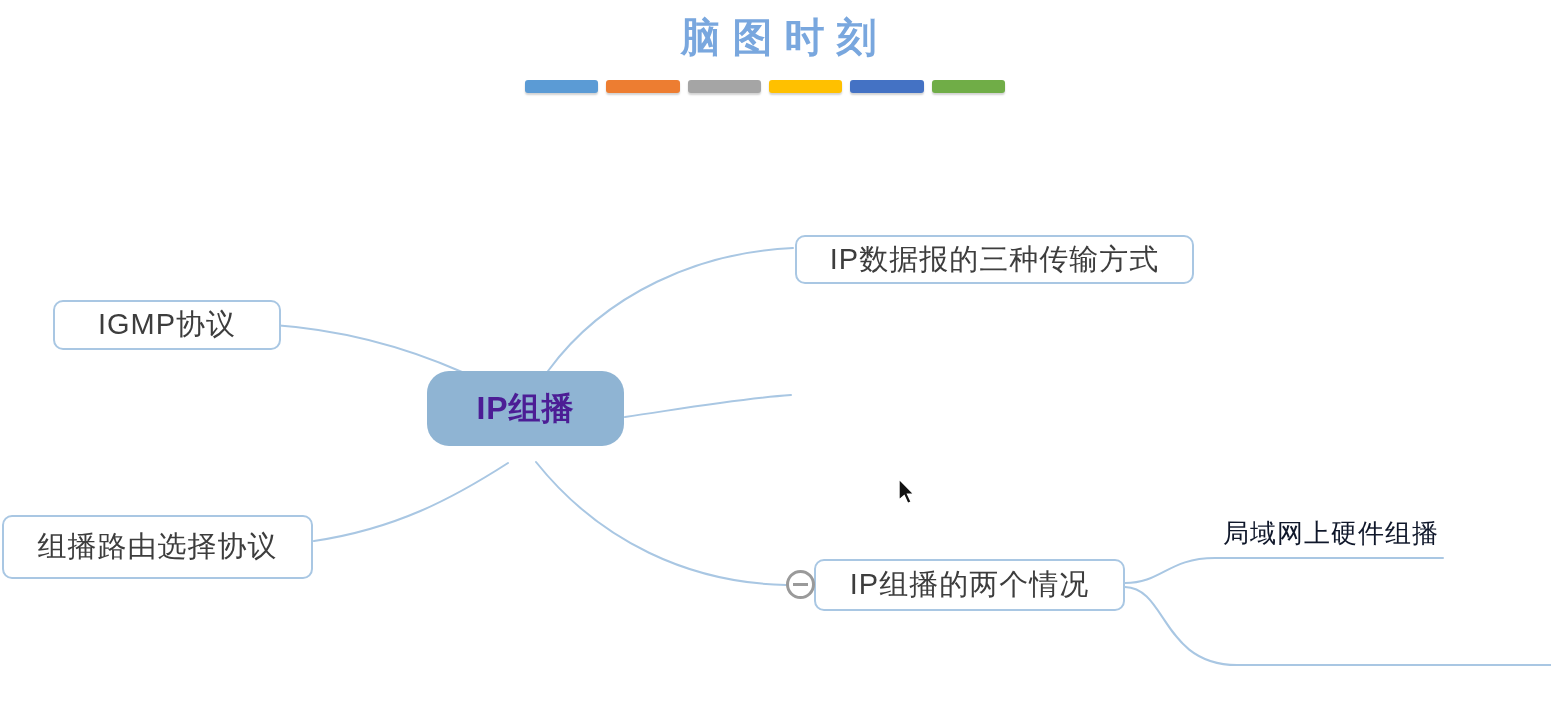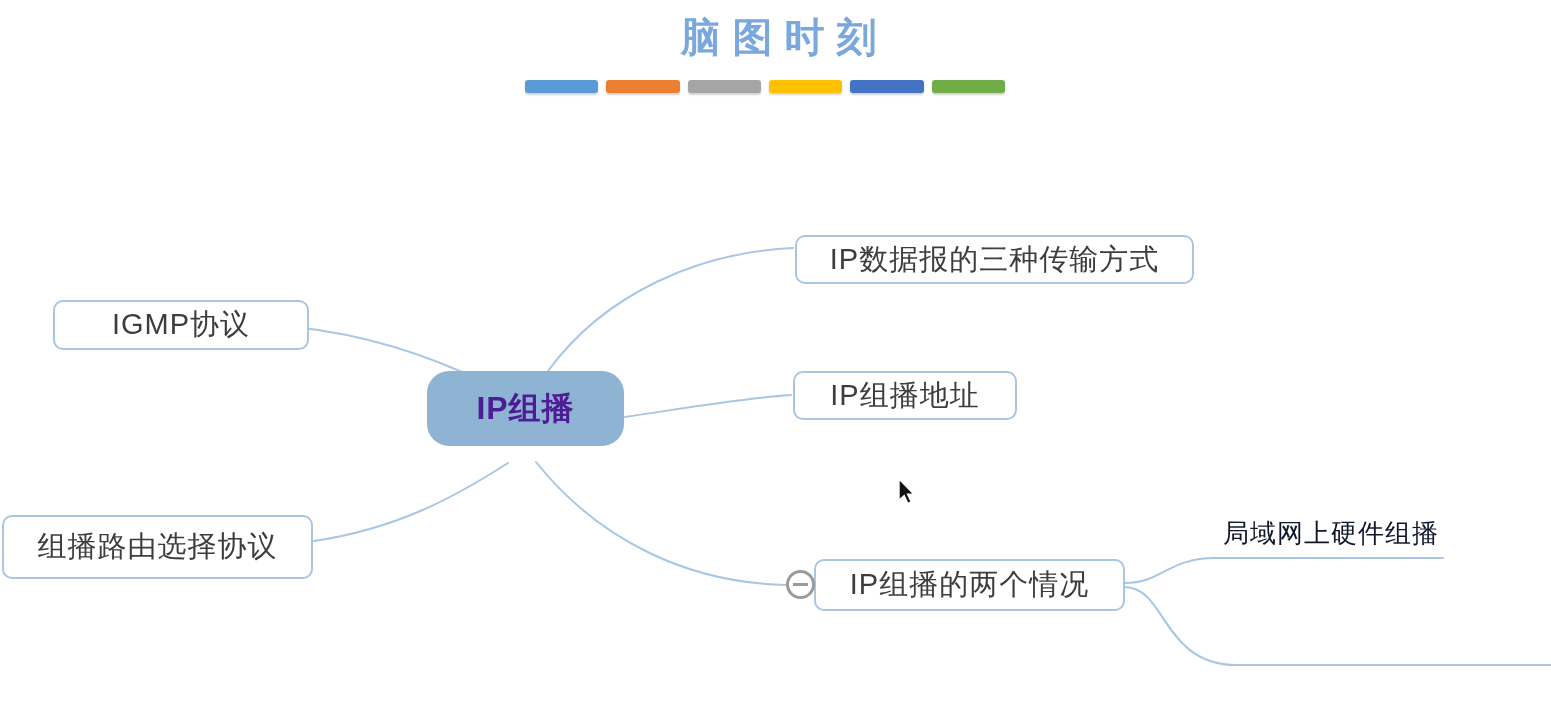--- a/index.html
+++ b/index.html
@@ -65,21 +65,21 @@
   .node-root {
     left: 427px; top: 371px; width: 197px; height: 75px;
     background: #8FB4D3;
     border: none;
     border-radius: 22px;
     color: #4c1d95;
     font-size: 32px;
     font-weight: 700;
   }
   .node-datagram { left: 795px; top: 223px; width: 399px; height: 49px; margin-top: 12px; }
-  .node-igmp     { left: 53px;  top: 300px; width: 256px; height: 50px; }
+  .node-igmp     { left: 53px;  top: 300px; width: 228px; height: 50px; }
   .node-ipaddr   { left: 793px; top: 371px; width: 224px; height: 49px; }
   .node-routing  { left: 2px;   top: 515px; width: 311px; height: 64px; }
   .node-twocases { left: 814px; top: 559px; width: 311px; height: 52px; }
 
   .leaf-label {
     position: absolute;
     text-align: center;
     color: #0f172a;
     font-size: 26px;
     letter-spacing: 1px;
@@ -131,21 +131,20 @@
       <path d="M 536 462 C 600 542, 690 583, 786 585"></path>
       <path d="M 1125 583 C 1162 583, 1168 558, 1215 558 L 1443 558"></path>
       <path d="M 1125 587 C 1167 588, 1162 665, 1237 665 L 1551 665"></path>
     </g>
   </svg>
 
   <div class="node node-root">IP组播</div>
 
   <div class="node node-datagram">IP数据报的三种传输方式</div>
   <div class="node node-igmp">IGMP协议</div>
-  <div class="node node-ipaddr">IP组播地址</div>
   <div class="node node-routing">组播路由选择协议</div>
   <div class="node node-twocases">IP组播的两个情况</div>
 
   <div class="collapse-btn">
     <div class="minus"></div>
   </div>
 
   <div class="leaf-label leaf-1">局域网上硬件组播</div>
 
   <svg class="cursor" width="20" height="28" viewBox="0 0 20 28">

